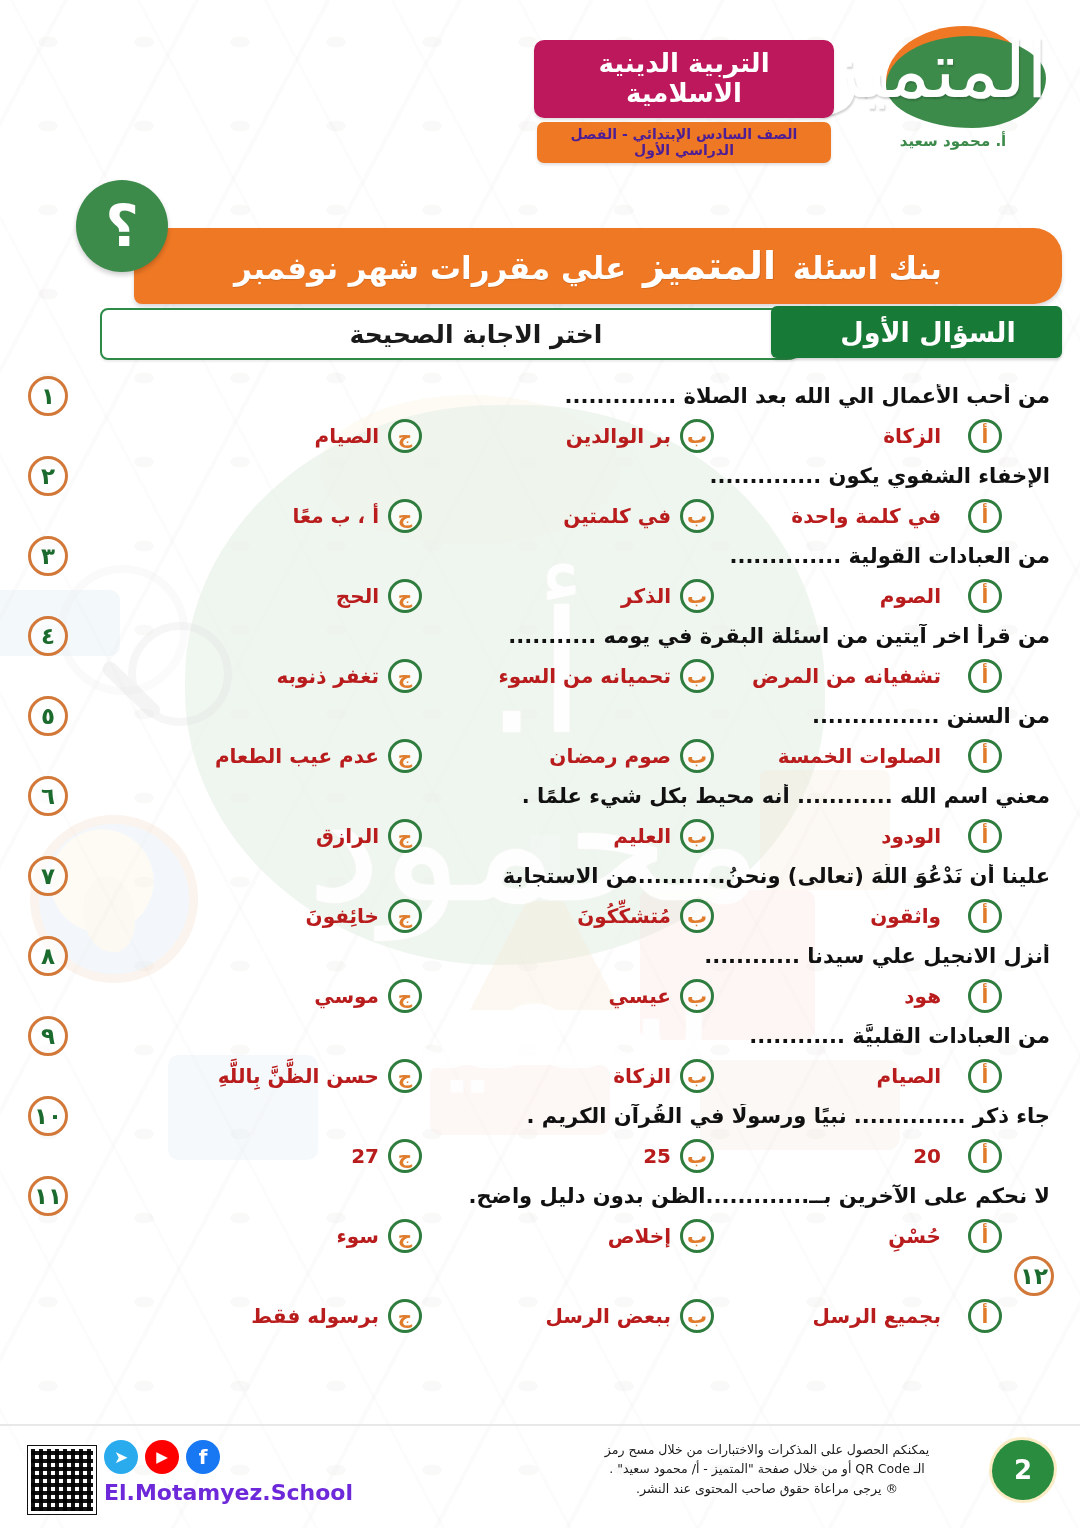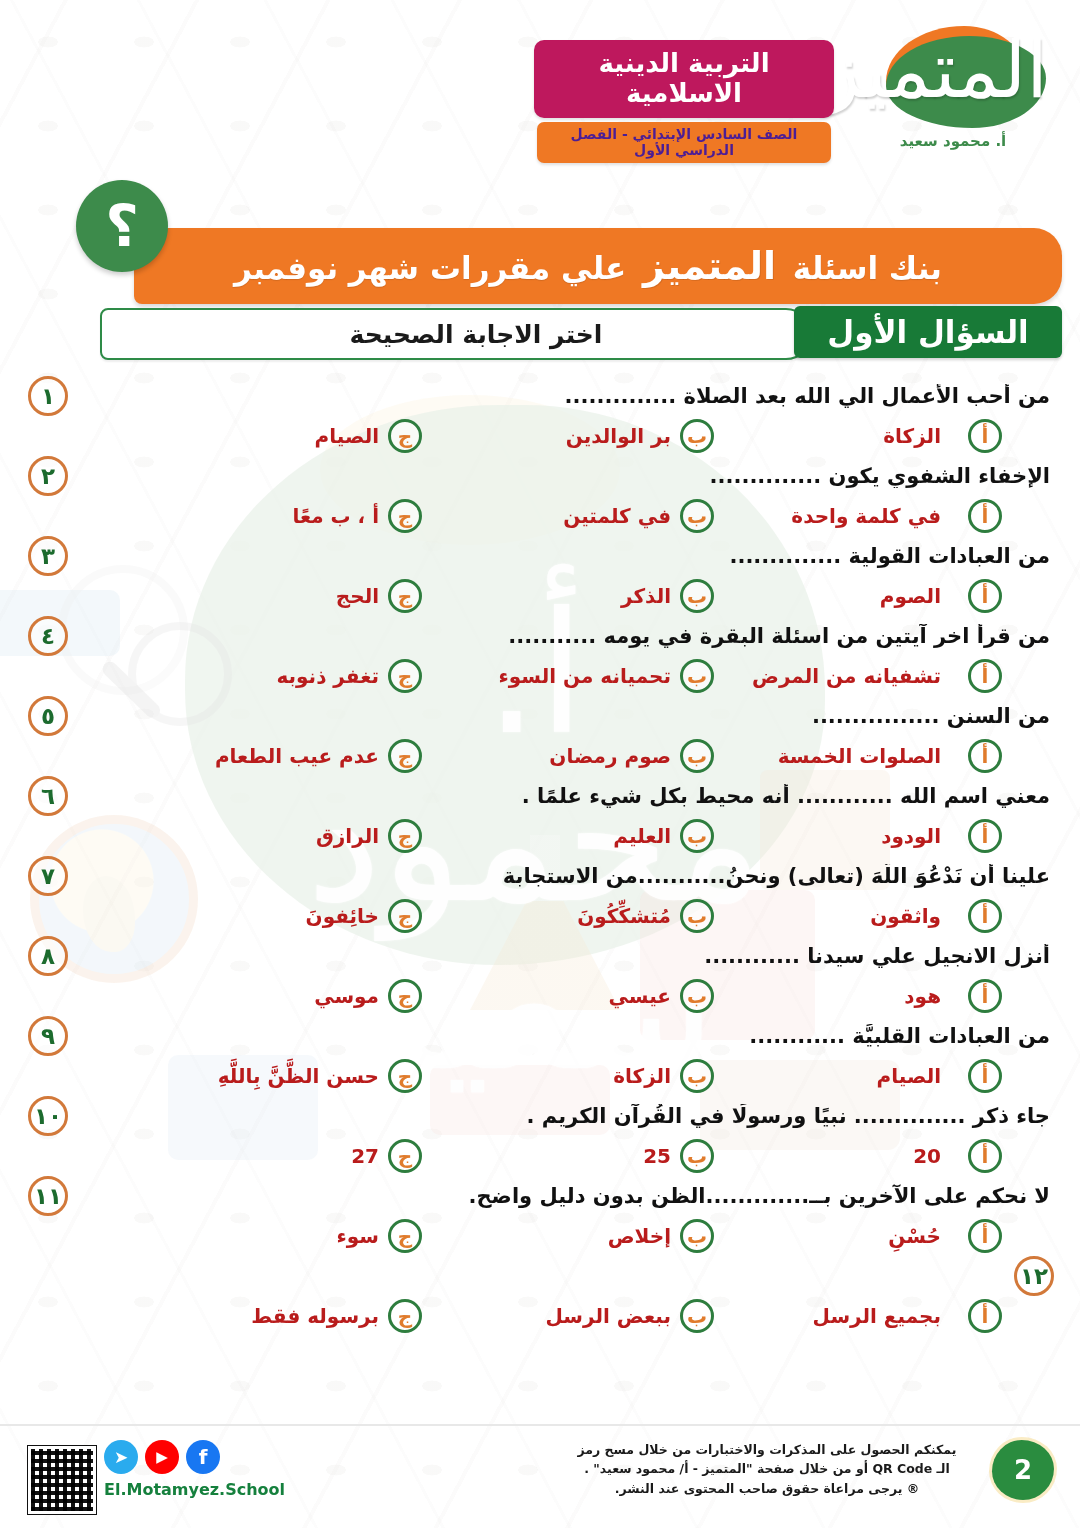--- a/index.html
+++ b/index.html
@@ -159,23 +159,24 @@
   }
 
   
   .section-head{
     position:relative;z-index:3;
     margin:34px 18px 0 100px;height:56px;
   }
   .sec-green{
     position:absolute;right:0;top:0;width:268px;height:52px;
     background:#187a37;border-radius:6px 6px 6px 6px;
-    color:#ffffff;font-size:31px;font-weight:bold;
+    color:#ffffff;font-size:27px;font-weight:bold;
     display:flex;align-items:center;justify-content:center;
     box-shadow:0 2px 3px rgba(0,0,0,.18);
+    padding-left:23px;
   }
   .sec-white{
     position:absolute;right:250px;left:0;top:2px;height:48px;
     background:#ffffff;border:2.5px solid #2e8b47;
     border-radius:8px 26px 26px 8px;
     display:flex;align-items:center;justify-content:center;
     box-shadow:0 2px 2px rgba(0,0,0,.07);
   }
   .sec-white span{
     color:#1a1a1a;font-size:25px;font-weight:bold;
@@ -243,26 +244,26 @@
   .soc{
     width:34px;height:34px;border-radius:50%;
     display:flex;align-items:center;justify-content:center;
     color:#fff;font-size:20px;font-weight:bold;line-height:1;
   }
   .soc-fb{background:#1877f2;}
   .soc-yt{background:#ff0000;font-size:15px;}
   .soc-tg{background:#2aabee;font-size:17px;}
   .handle{
     position:absolute;left:104px;top:56px;
-    color:#15803d;font-size:16px;font-weight:bold;
+    color:#6d28d9;font-size:22px;font-weight:bold;
     direction:ltr;
   }
   .foot-note{
     position:absolute;right:118px;top:16px;width:390px;
-    text-align:center;color:#1a1a1a;font-size:12.5px;font-weight:bold;
+    text-align:center;color:#1a1a1a;font-size:12.5px;font-weight:normal;
     line-height:1.55;
   }
   .page-badge{
     position:absolute;right:26px;top:16px;width:62px;height:60px;
     background:#2a8c3f;border-radius:48% 52% 50% 50%/52% 48% 52% 48%;
     display:flex;align-items:center;justify-content:center;
     color:#fff;font-size:26px;font-weight:bold;
     box-shadow:0 0 0 3px rgba(240,200,90,.35);
   }
 </style>

